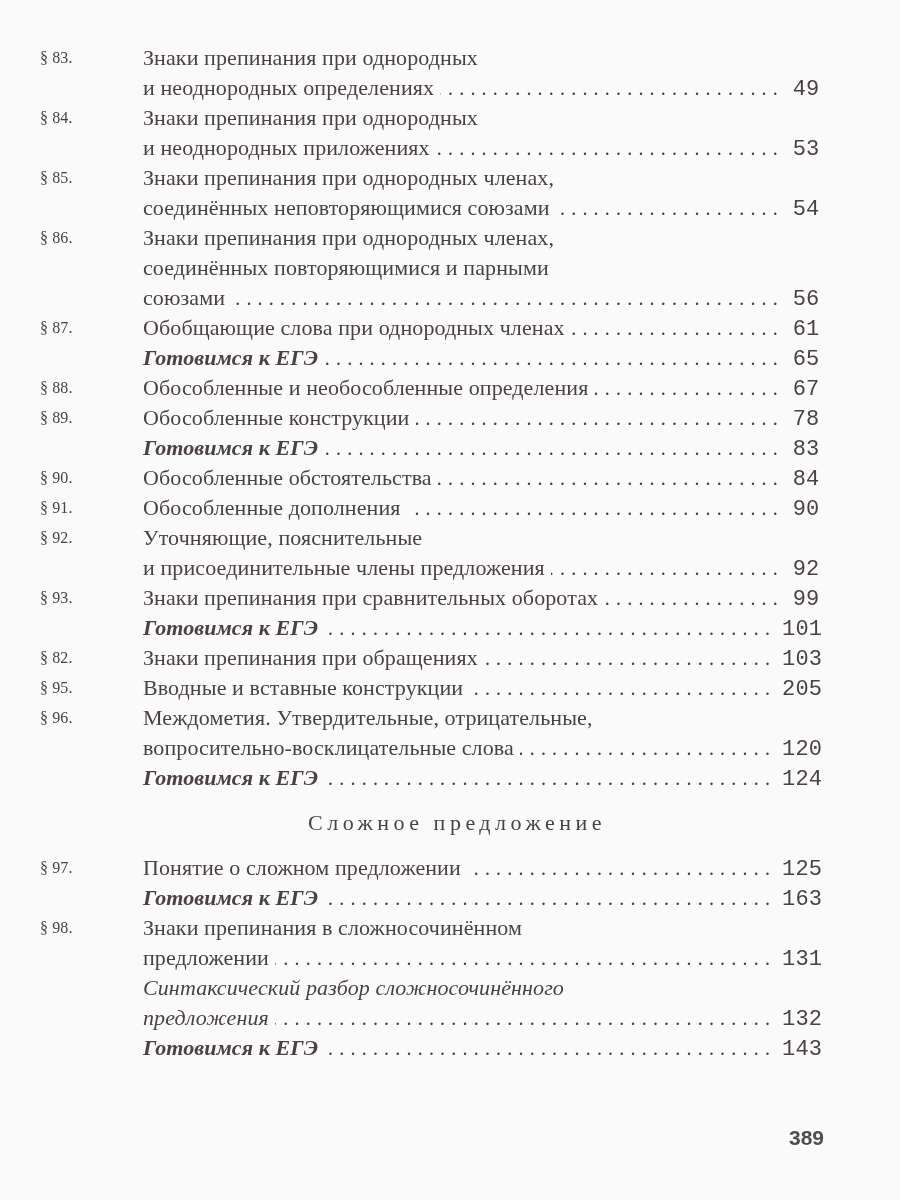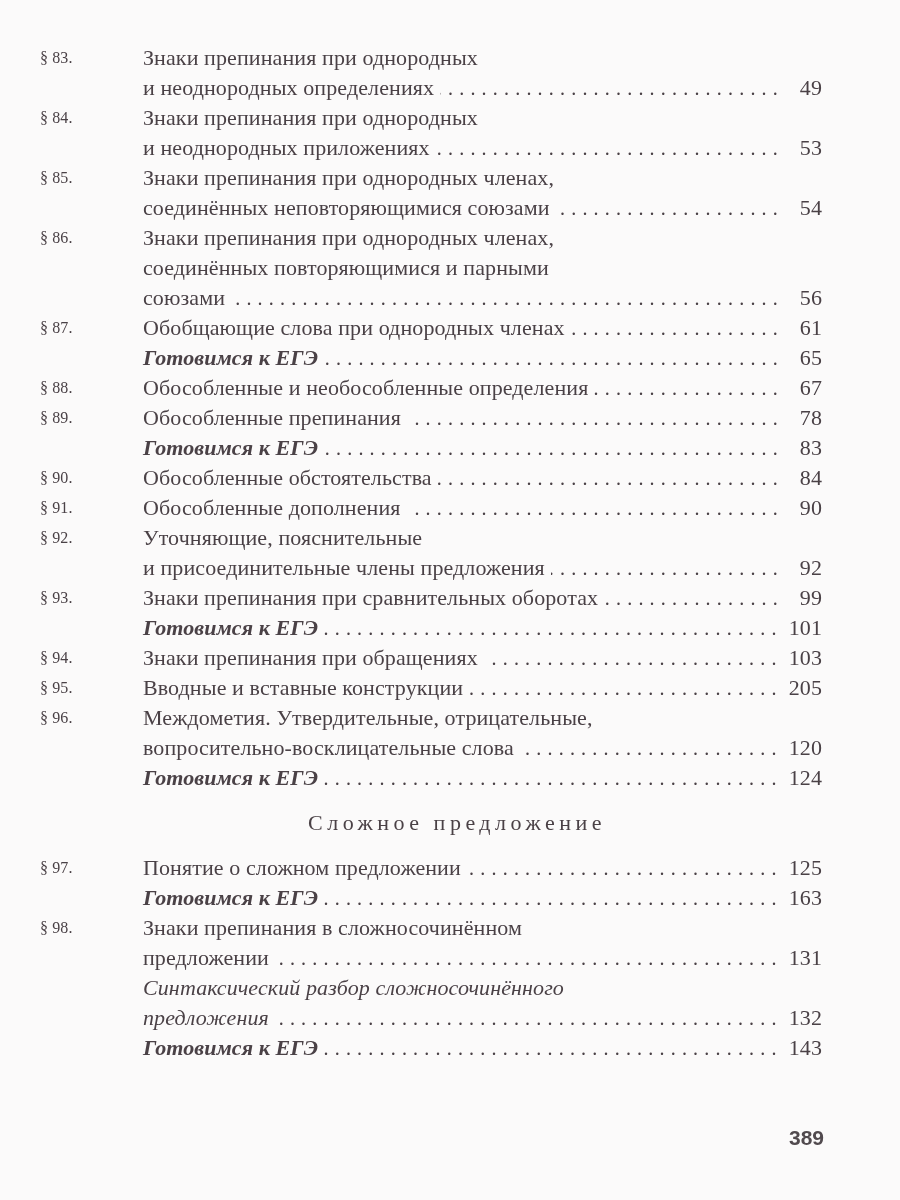--- a/index.html
+++ b/index.html
@@ -61,22 +61,23 @@
     white-space: nowrap;
     margin: 0 6px 0 6px;
     letter-spacing: 6.2px;
     color: #4a4146;
     font-size: 20px;
     text-align: right;
     direction: rtl;
   }
   .page-no {
     flex: 0 0 auto;
-    text-align: right;
+    text-align: center;
     min-width: 32px;
+    font-family: Liberation Mono, monospace;
   }
   .bold-italic {
     font-weight: bold;
     font-style: italic;
   }
   .italic {
     font-style: italic;
   }
   .section-title {
     position: relative;
@@ -186,21 +187,21 @@
       <div class="line">
         <span class="text">Обособленные и необособленные определения</span>
         <span class="dots">........................................................................................................................</span>
         <span class="page-no">67</span>
       </div>
     </div>
 
     <div class="row">
       <span class="num">§ 89.</span>
       <div class="line">
-        <span class="text">Обособленные препинания</span>
+        <span class="text">Обособленные конструкции</span>
         <span class="dots">........................................................................................................................</span>
         <span class="page-no">78</span>
       </div>
     </div>
 
     <div class="row">
       <div class="line">
         <span class="text bold-italic">Готовимся к ЕГЭ</span>
         <span class="dots">........................................................................................................................</span>
         <span class="page-no">83</span>
@@ -250,21 +251,21 @@
 
     <div class="row">
       <div class="line">
         <span class="text bold-italic">Готовимся к ЕГЭ</span>
         <span class="dots">........................................................................................................................</span>
         <span class="page-no">101</span>
       </div>
     </div>
 
     <div class="row">
-      <span class="num">§ 94.</span>
+      <span class="num">§ 82.</span>
       <div class="line">
         <span class="text">Знаки препинания при обращениях</span>
         <span class="dots">........................................................................................................................</span>
         <span class="page-no">103</span>
       </div>
     </div>
 
     <div class="row">
       <span class="num">§ 95.</span>
       <div class="line">

